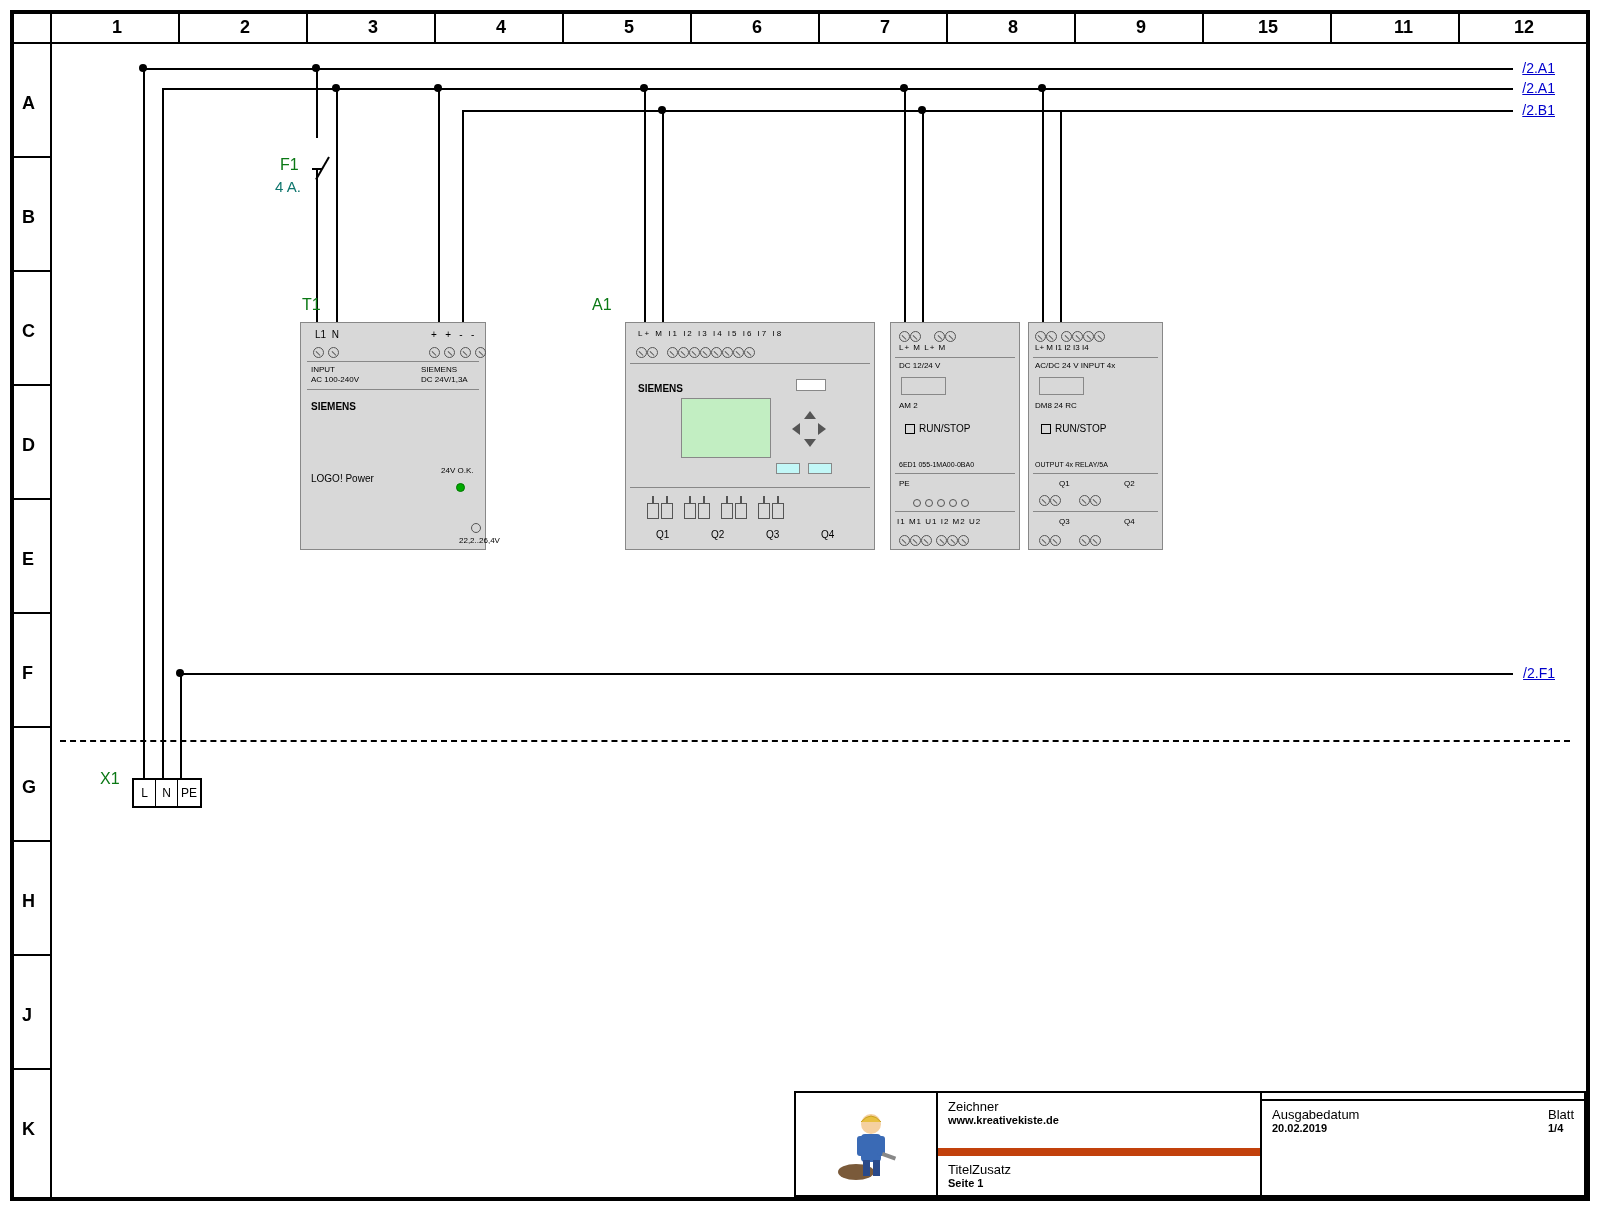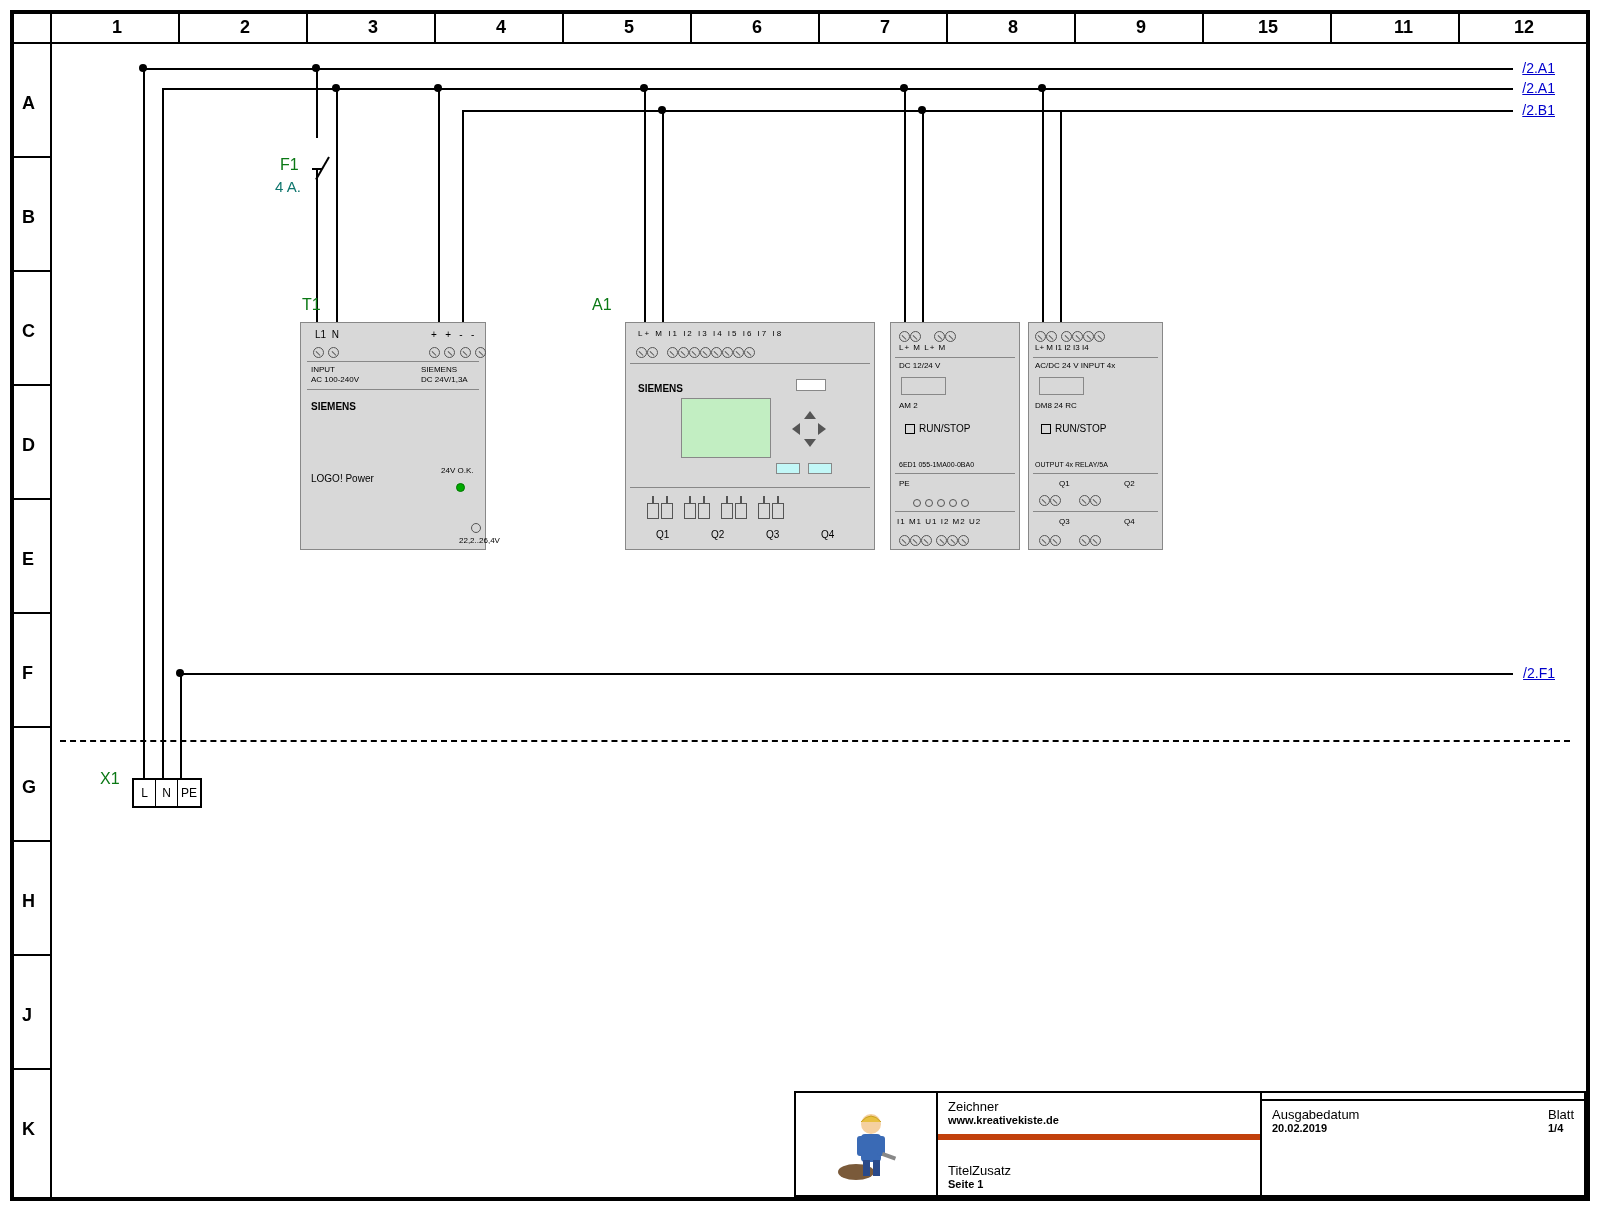--- a/index.html
+++ b/index.html
@@ -253,21 +253,21 @@
       <circle cx="40" cy="20" r="10" fill="#f5d0a0"></circle>
       <path d="M30 18 Q40 6 50 18" fill="#e8c040" stroke="#c8a020"></path>
       <rect x="52" y="48" width="14" height="4" fill="#888" transform="rotate(20 52 48)"></rect>
     </svg>
   </div>
   <div class="tb-cell" style="flex:1.3">
     <div>
       <div class="tb-label">Zeichner</div>
       <div class="tb-value">www.kreativekiste.de</div>
     </div>
-    <div style="border-top:6px solid #c2410c;margin:8px -10px;padding:23px 10px 0">
+    <div style="border-top:8px solid #c2410c;margin:0 -10px;padding:6px 10px 0">
       <div class="tb-label">TitelZusatz</div>
       <div class="tb-value">Seite 1</div>
     </div>
   </div>
   <div class="tb-cell" style="flex:1.3">
     <div style="border-top:2px solid #000;margin:0 -10px;padding:6px 10px 0;display:flex;justify-content:space-between">
       <div>
         <div class="tb-label">Ausgabedatum</div>
         <div class="tb-value">20.02.2019</div>
       </div>

